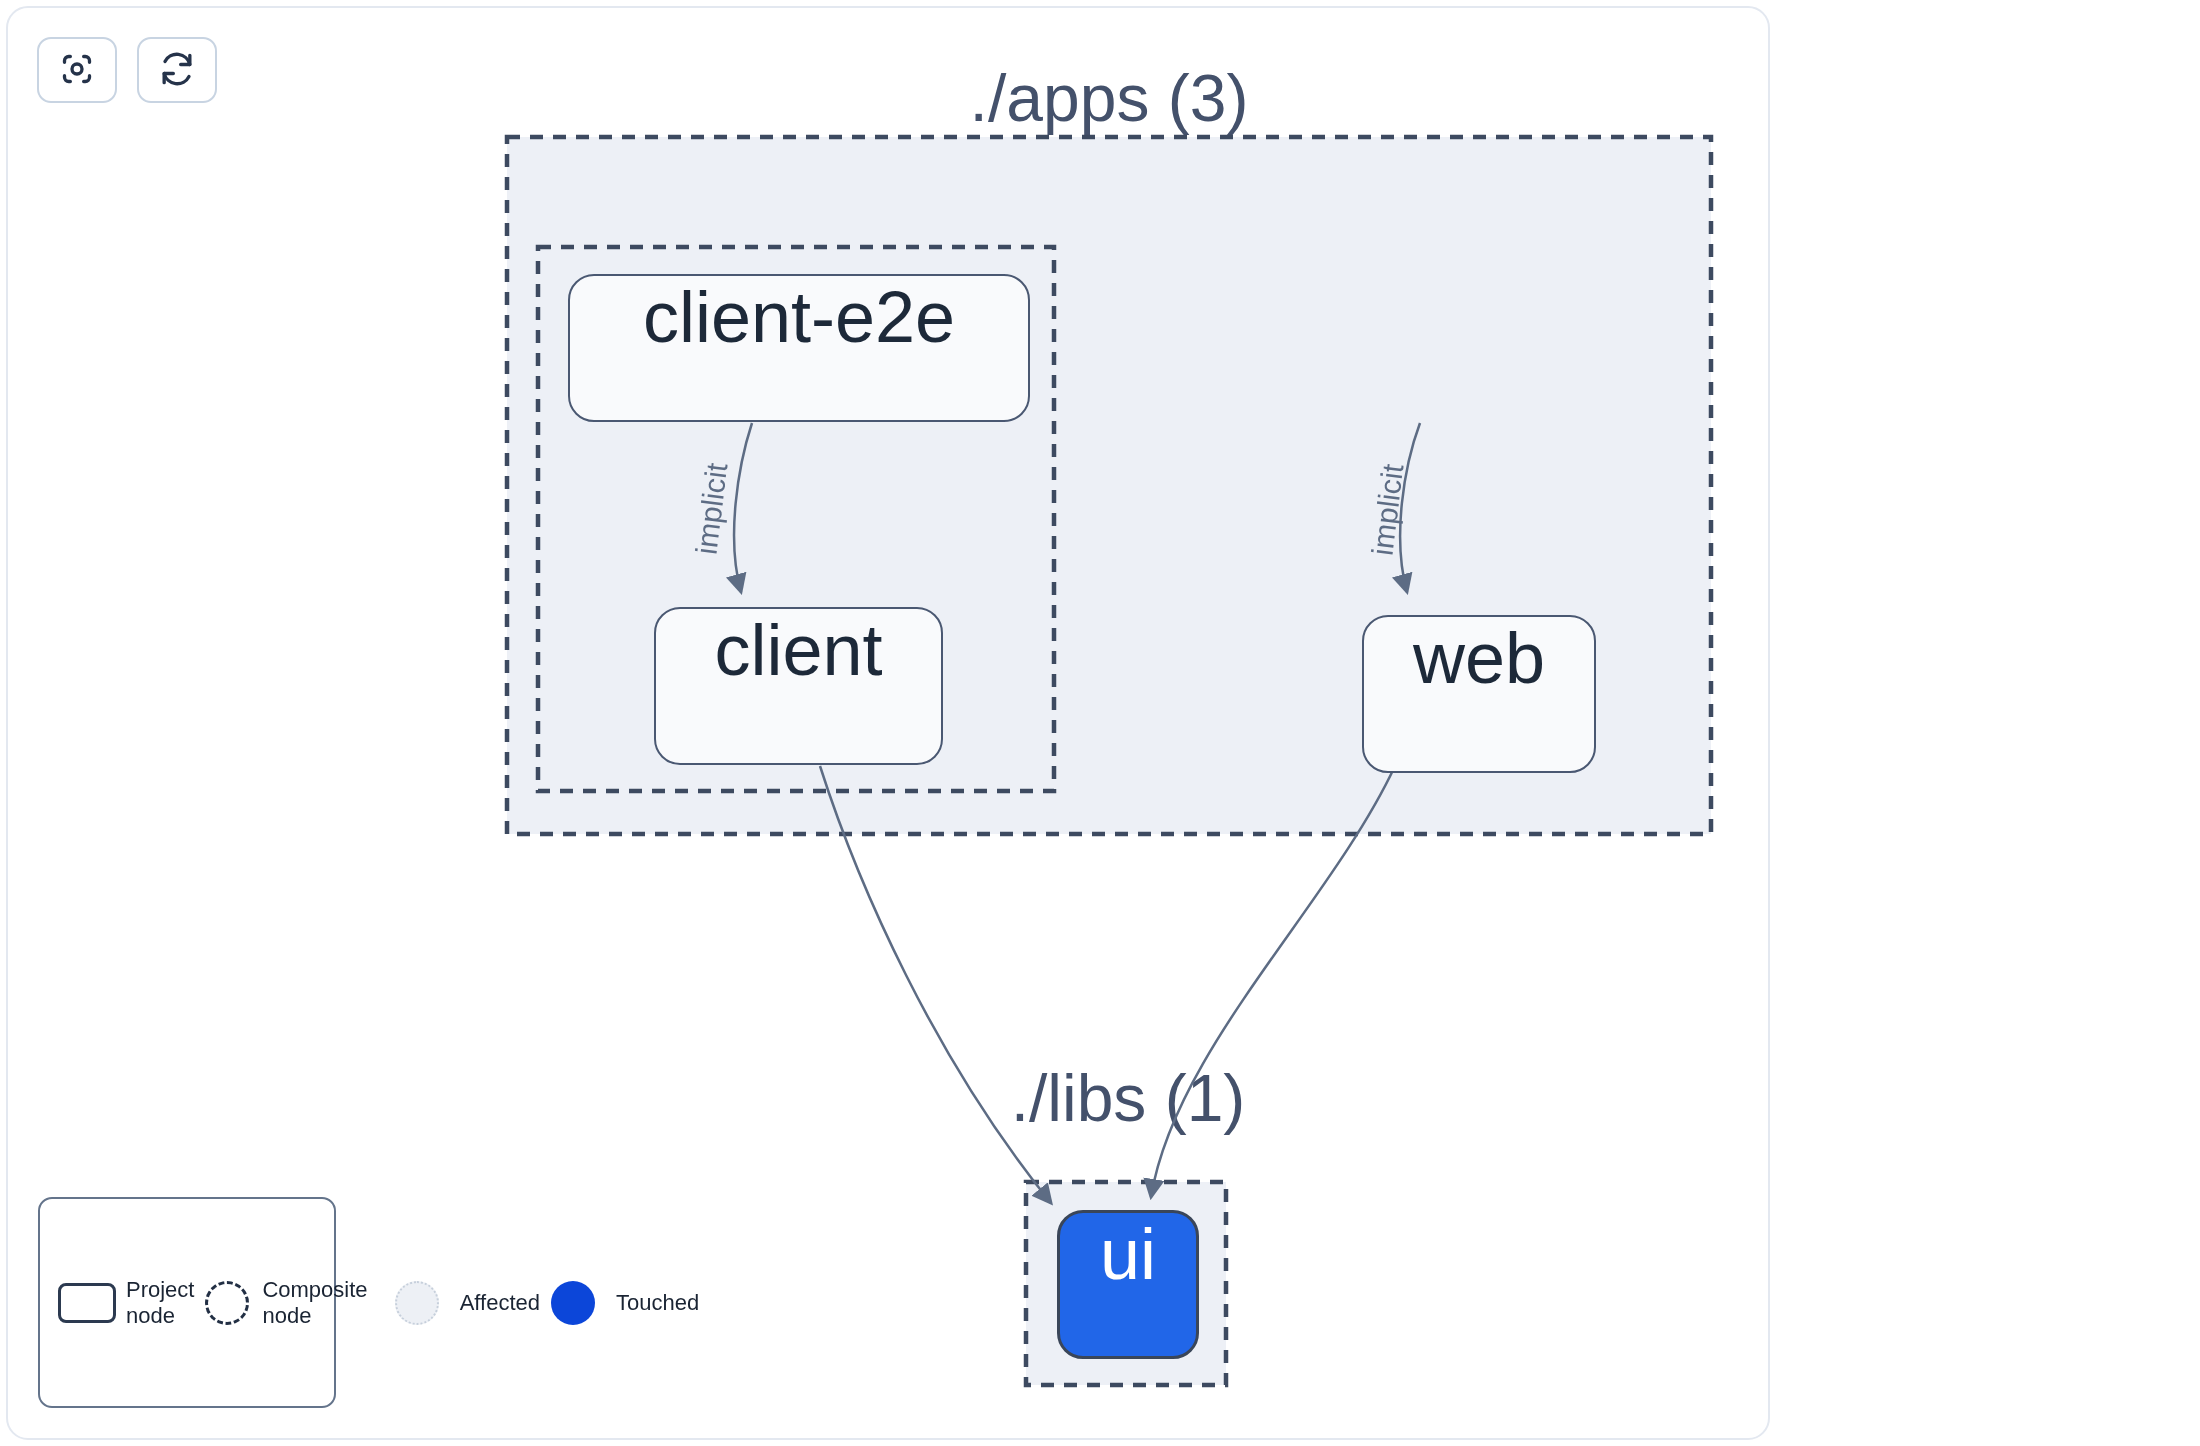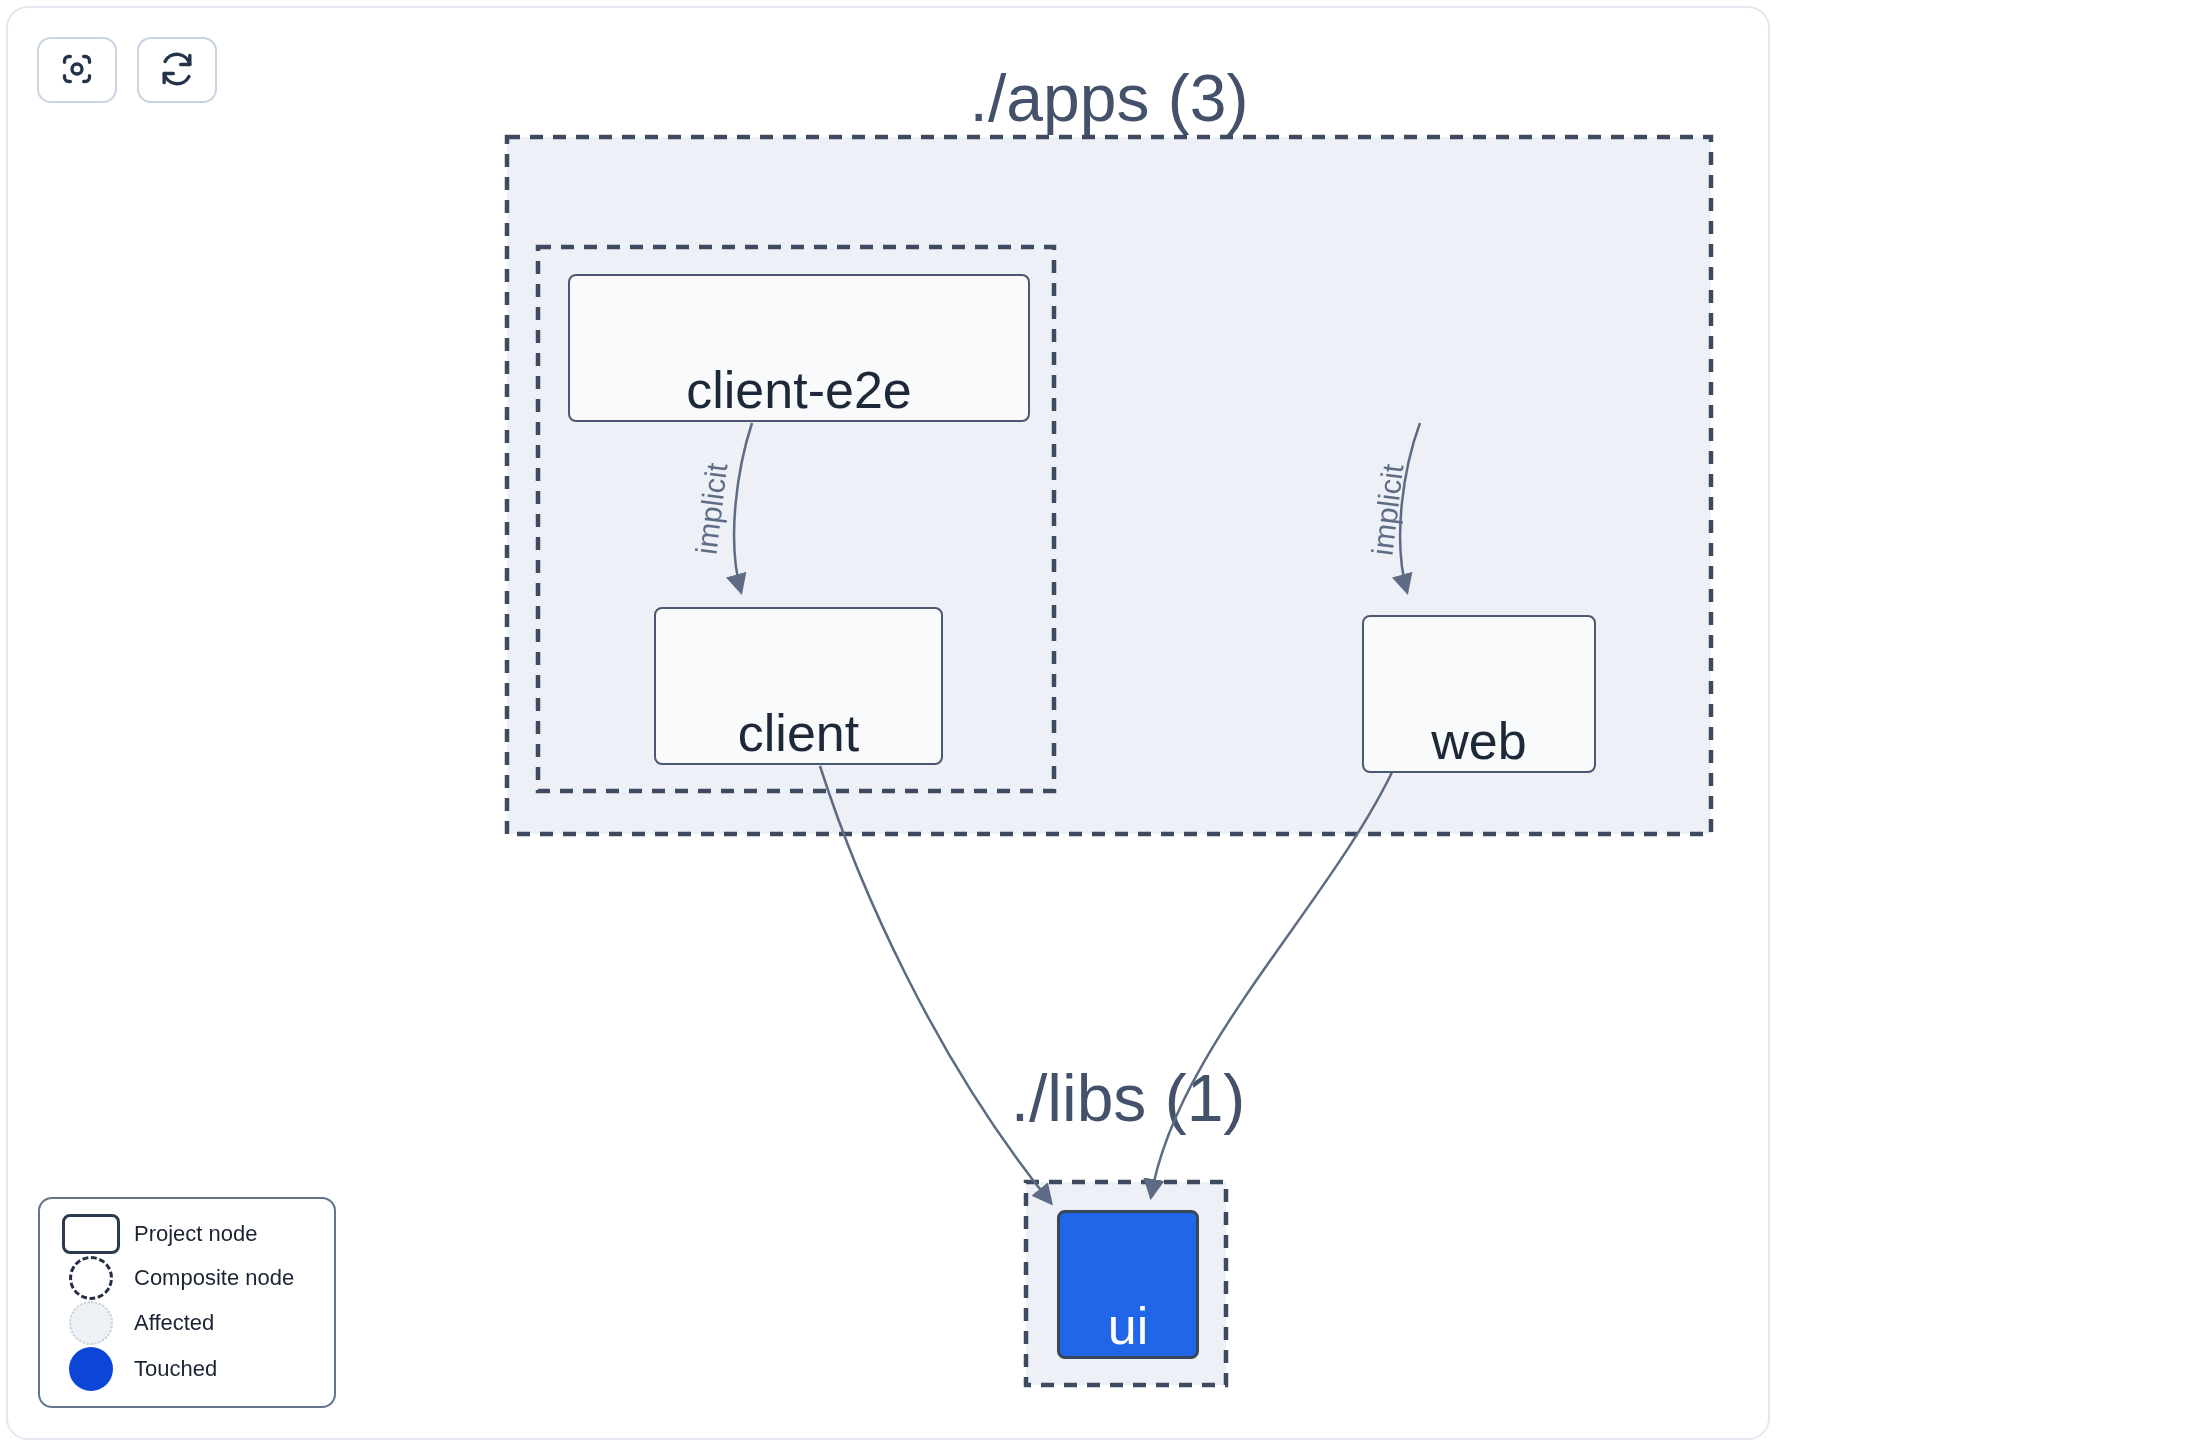--- a/index.html
+++ b/index.html
@@ -60,39 +60,39 @@
   
   svg.edges{ position:absolute; left:0; top:0; z-index:3; pointer-events:none; }
   .group-stroke{ fill:none; stroke:var(--container-border); stroke-width:4.5;
     stroke-dasharray:13 10; }
   .edge-path{ fill:none; stroke:var(--edge); stroke-width:2.5; pointer-events:stroke; }
   .arrowhead{ fill:var(--edge); }
   .edge-label{ fill:var(--edge-label); font-size:30px; font-family:"Liberation Sans","DejaVu Sans",sans-serif; }
   
   .node{
     position:absolute; z-index:4; background:var(--node-fill);
-    border:2.5px solid var(--node-border); border-radius:8px;
-    display:flex; align-items:flex-end; justify-content:center;
-    color:var(--node-text); font-size:52px; cursor:pointer; box-sizing:border-box;
+    border:2.5px solid var(--node-border); border-radius:26px;
+    display:flex; align-items:flex-start; justify-content:center;
+    color:var(--node-text); font-size:72px; cursor:pointer; box-sizing:border-box;
     white-space:nowrap;
   }
   #node-client-e2e{ left:568px;  top:274px;  width:462px; height:148px; }
   #node-web-e2e  { left:1274px; top:274px;  width:408px; height:148px; }
   #node-client   { left:654px;  top:607px;  width:289px; height:158px; }
   #node-web      { left:1362px; top:607px;  width:234px; height:158px;margin-top:8px; }
   #node-ui{
     left:1057px; top:1210px; width:142px; height:149px;
     background:var(--touched-node-fill); color:var(--touched-node-text);
     border:3px solid #3a4659;
   }
   
   .legend{
     position:absolute; left:38px; top:1197px; width:298px; height:211px;
     background:#fff; border:2px solid var(--legend-border); border-radius:14px;
-    z-index:10; box-sizing:border-box; display:flex; flex-direction:column;
+    z-index:10; box-sizing:border-box; display:flex; flex-direction:row;
     justify-content:space-around; padding:14px 18px;
   }
   .legend-row{ display:flex; align-items:center; }
   .legend-swatch-box{ width:66px; display:flex; justify-content:center; }
   .legend-label{ color:#1a2433; font-size:22px; margin-left:10px; }
   .sw-project{ width:58px; height:40px; border:3px solid #2c3a50; border-radius:8px;
     box-sizing:border-box; background:#fff; }
   .sw-composite{ width:44px; height:44px; border:3px dashed #222f44; border-radius:50%;
     box-sizing:border-box; background:#fff; }
   .sw-affected{ width:44px; height:44px; border:2px dotted var(--legend-affected-border);

